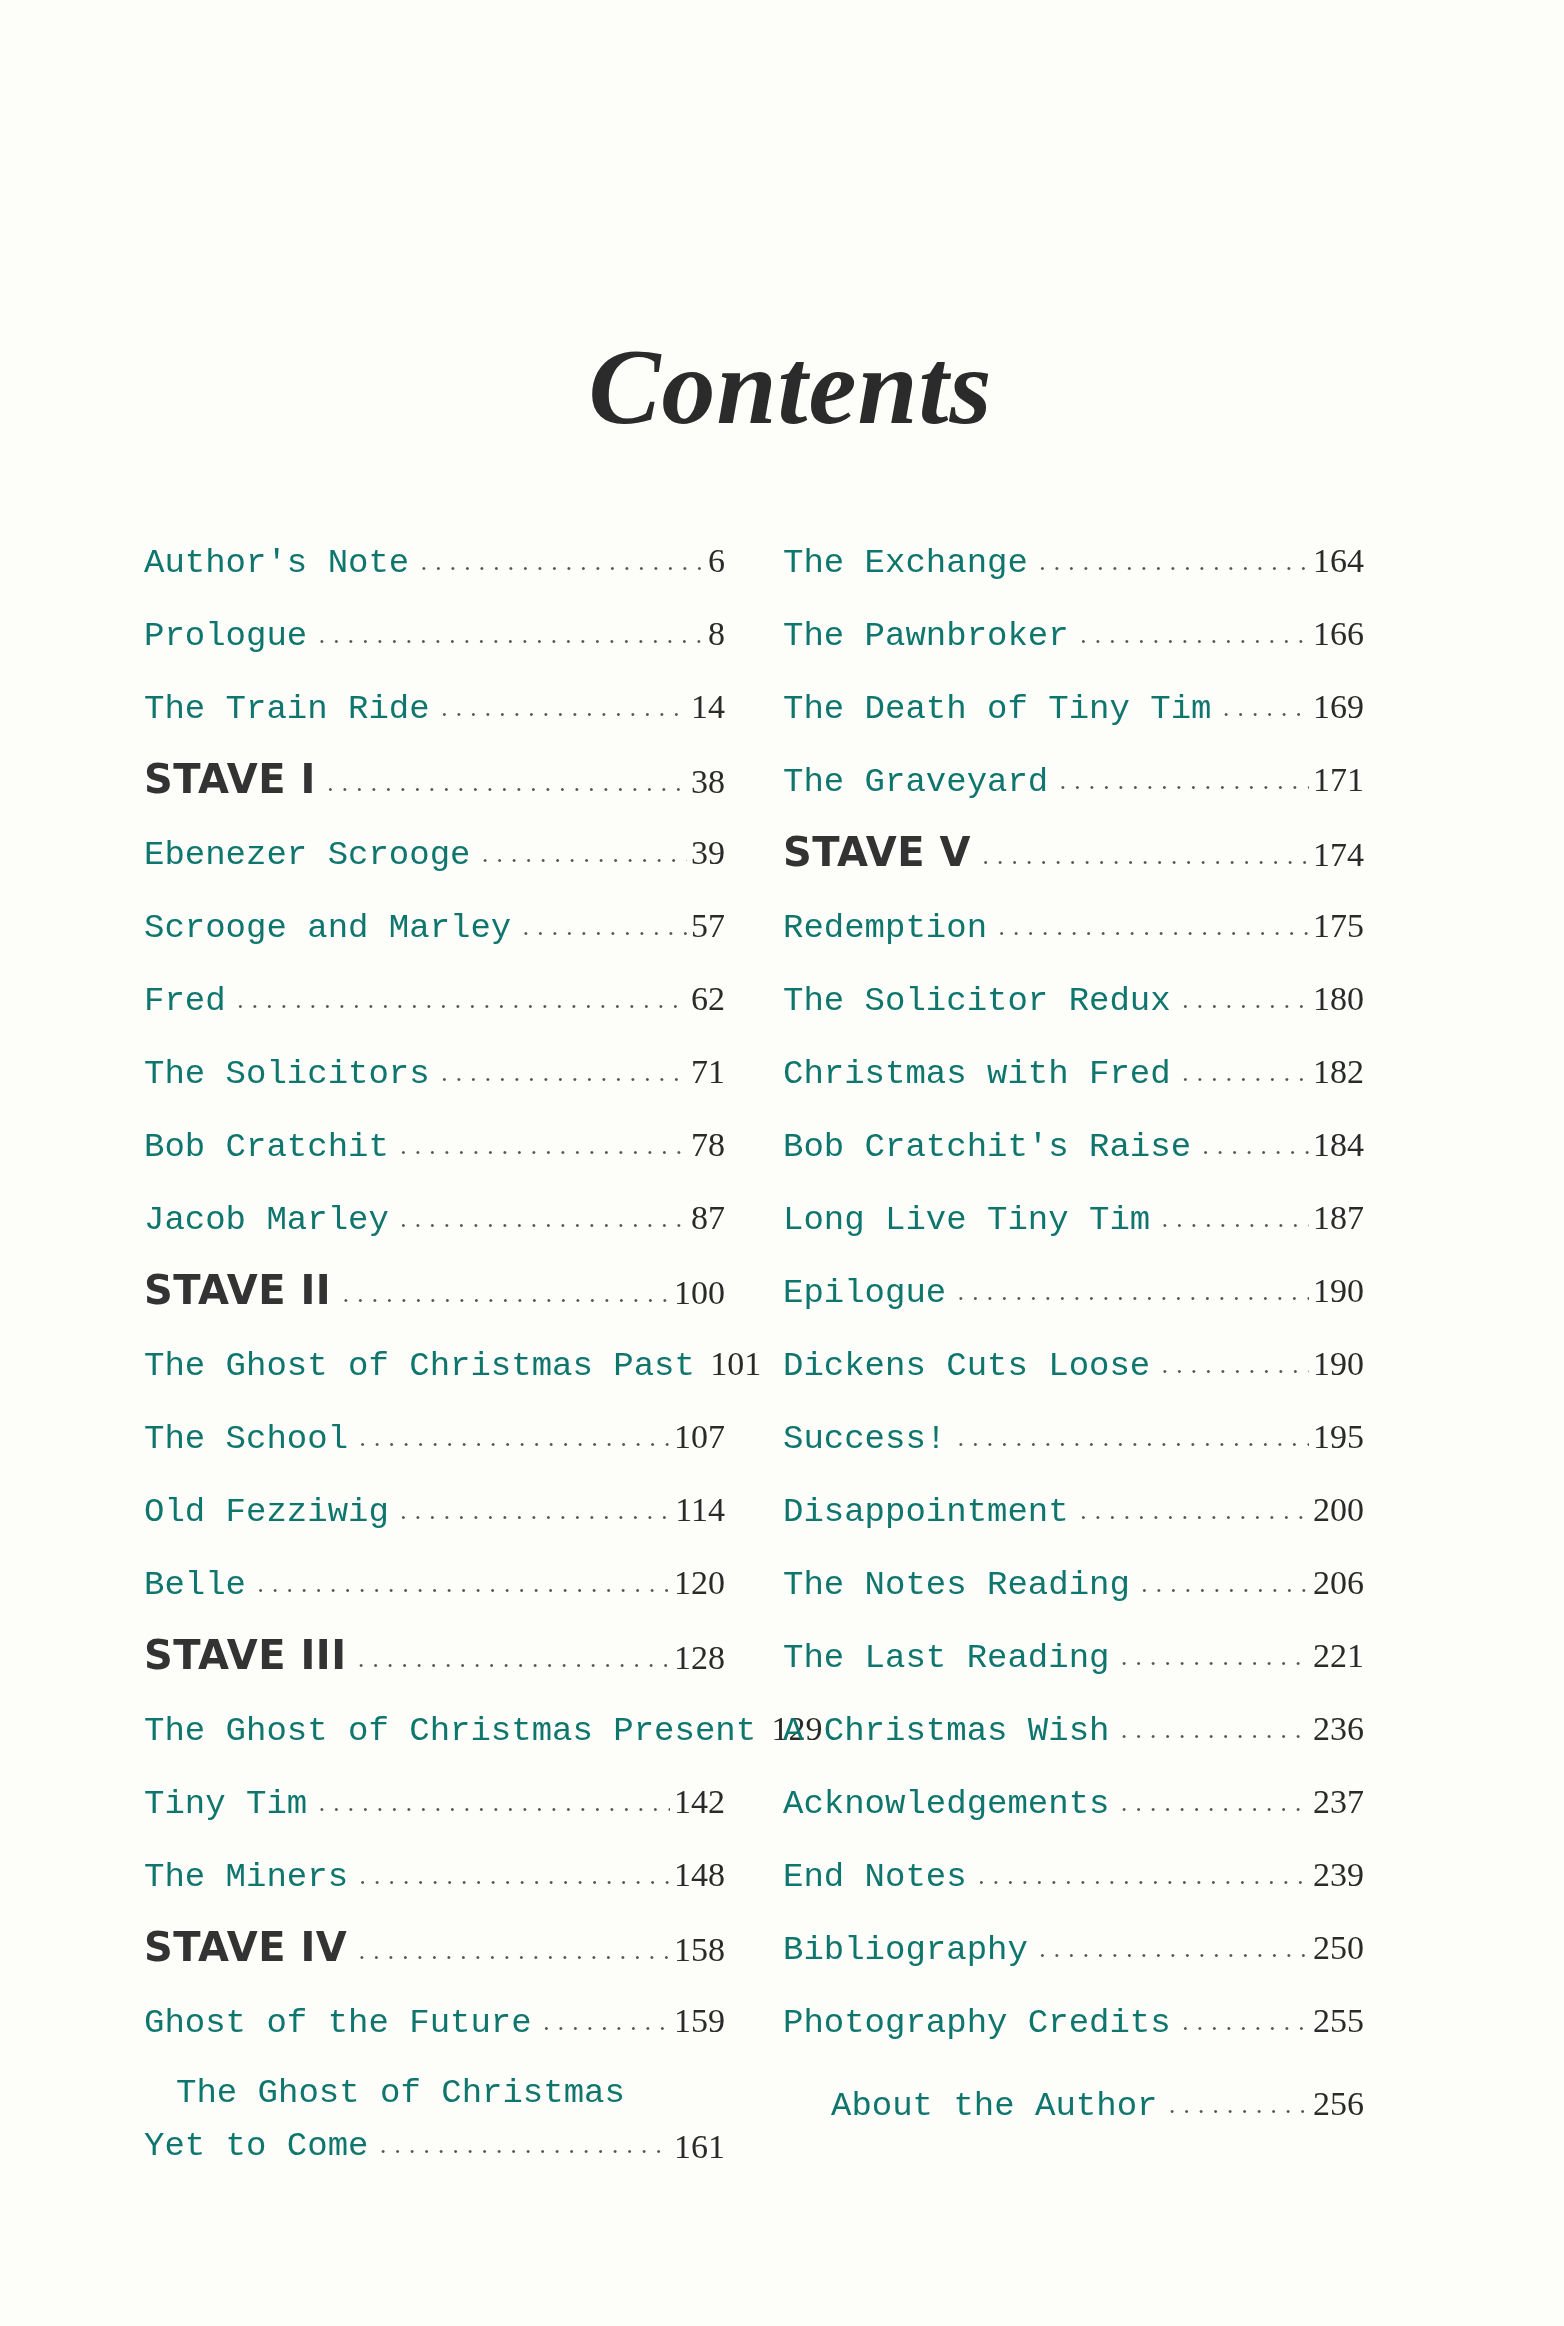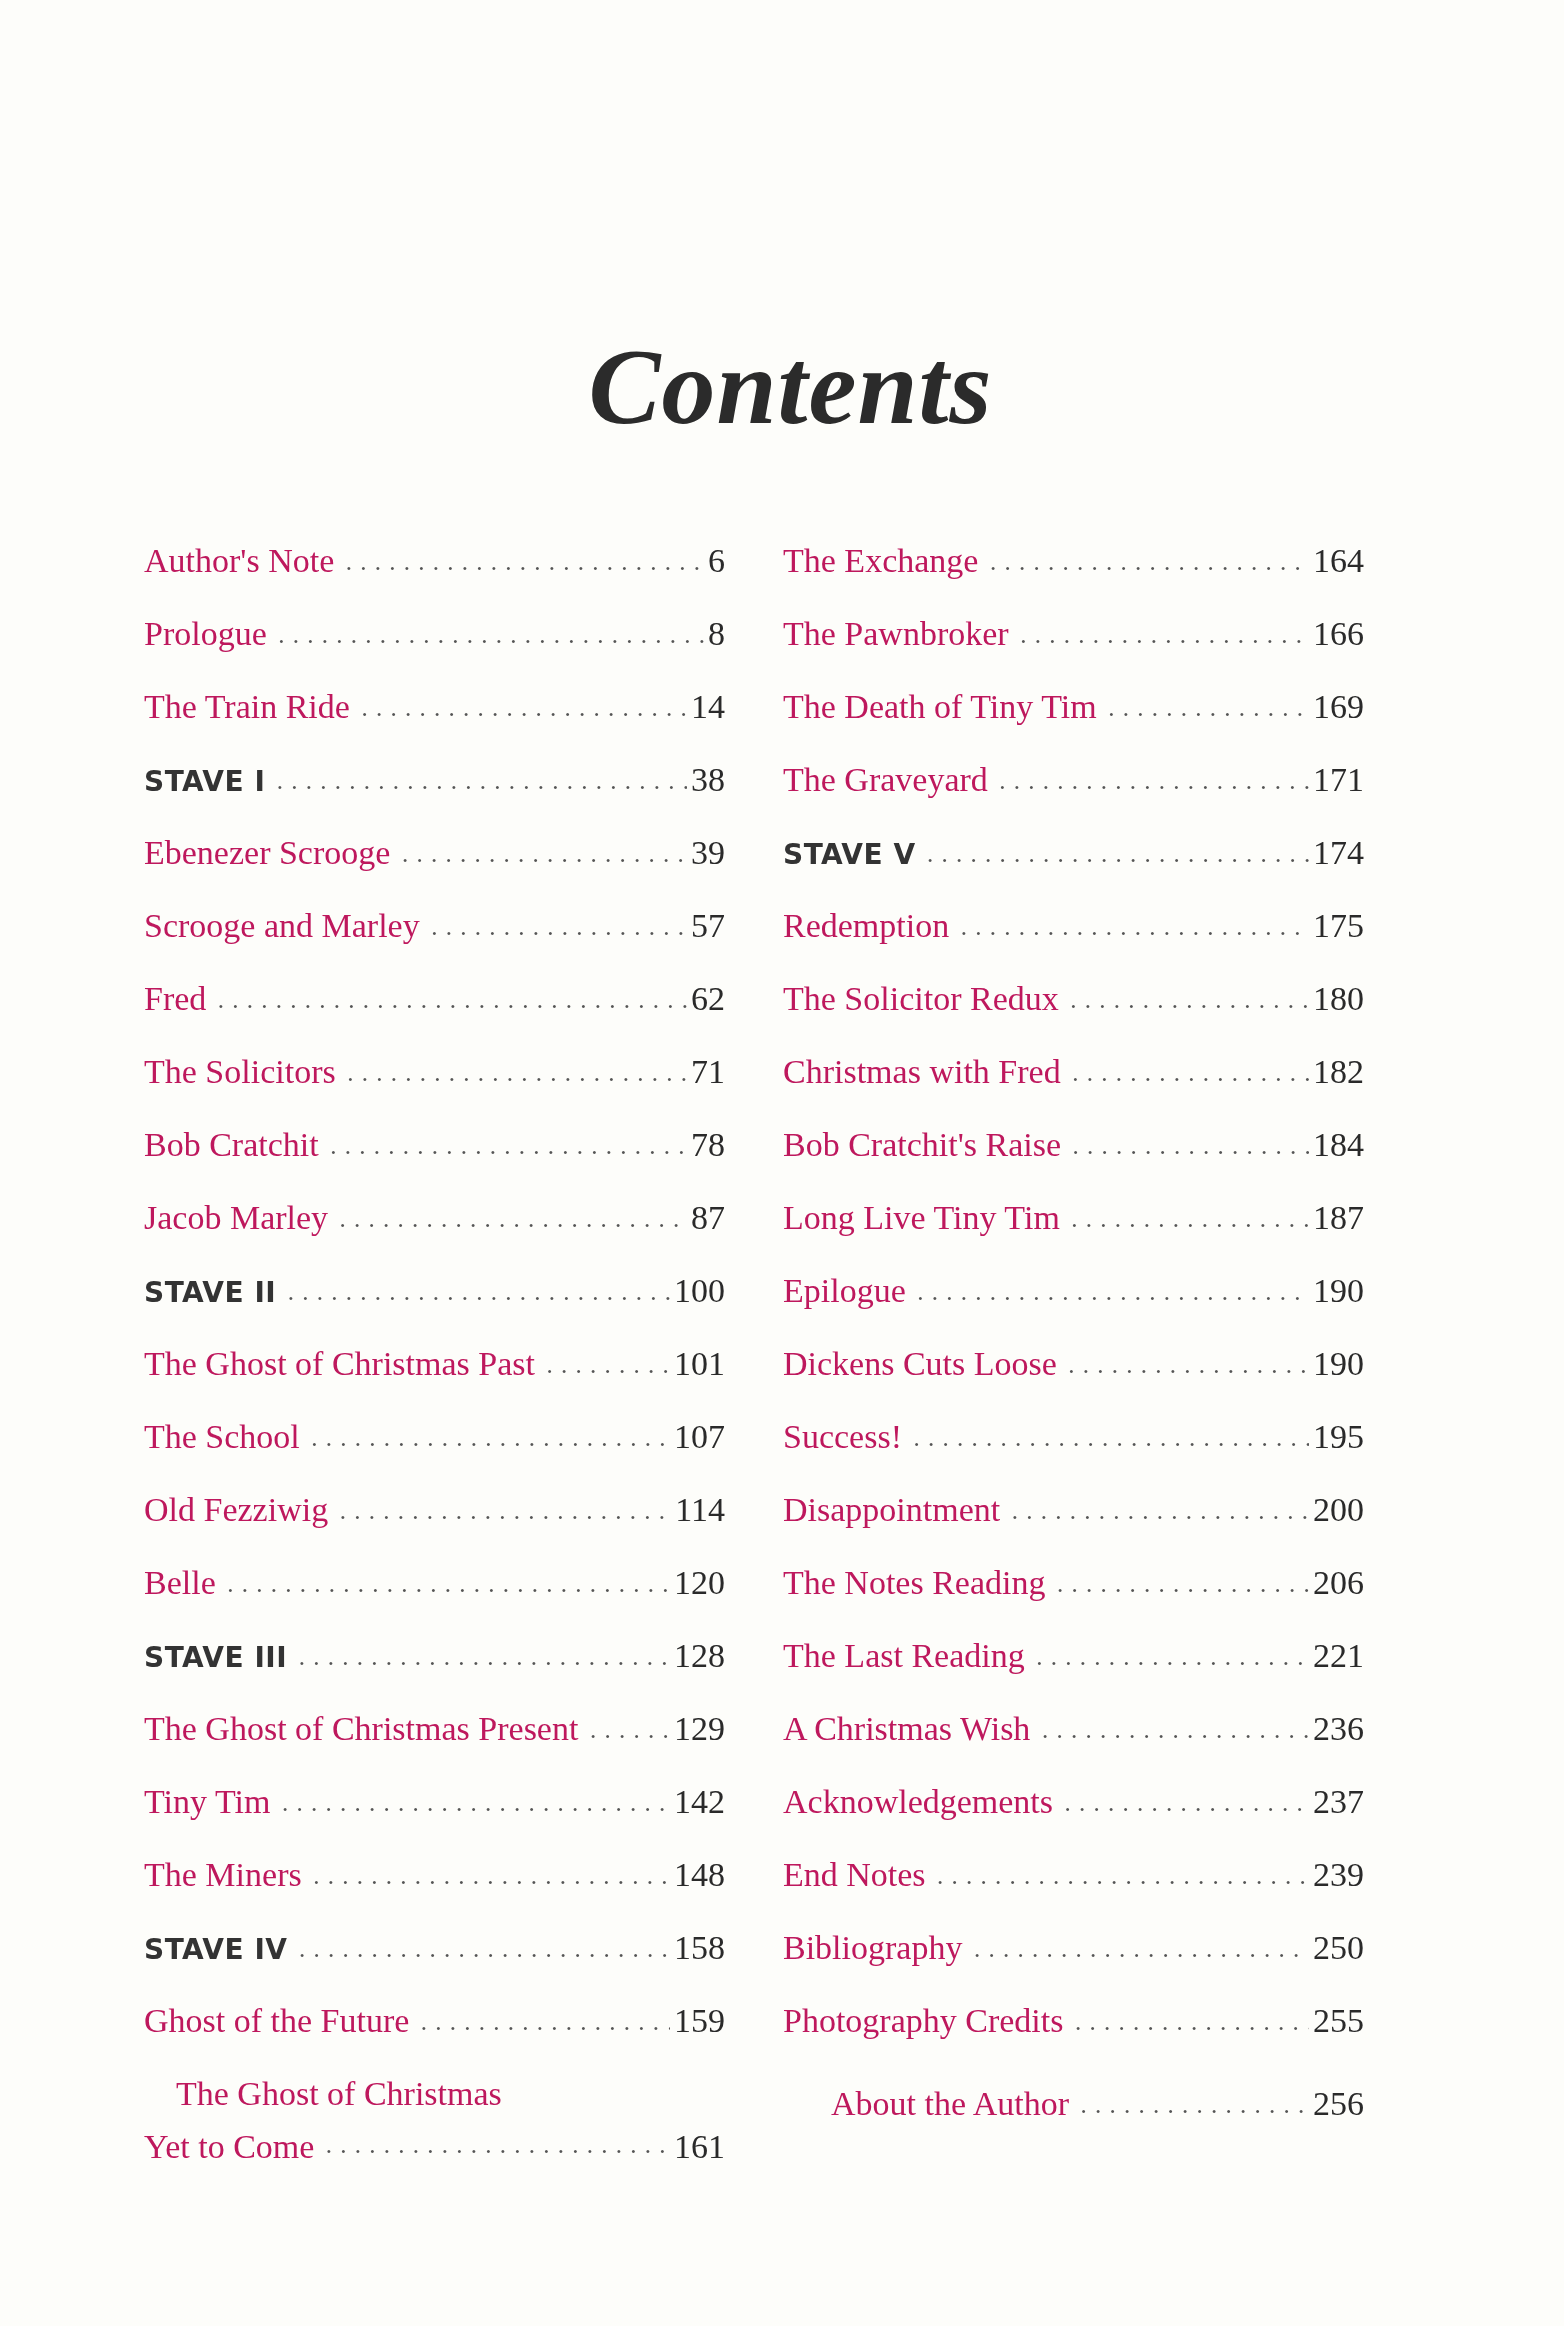--- a/index.html
+++ b/index.html
@@ -38,27 +38,27 @@
     .toc-entry {
       display: flex;
       align-items: baseline;
       height: 73px;
       font-size: 34px;
       line-height: 73px;
       white-space: nowrap;
     }
     .toc-entry .label {
       flex: 0 0 auto;
-      font-family: Liberation Serif, serif;
-      color: #be185d;
+      font-family: Liberation Mono, monospace;
+      color: #0f766e;
     }
     .toc-entry.stave .label {
       font-family: "DejaVu Sans", "Liberation Sans", sans-serif;
       font-weight: bold;
-      font-size: 28px;
+      font-size: 40px;
       letter-spacing: 0.5px;
       color: #333;
     }
     .toc-entry .leader {
       flex: 1 1 auto;
       overflow: hidden;
       margin: 0 3.8px 0 11.5px;
       font-size: 25px;
       color: #555;
       letter-spacing: 5.8px;

